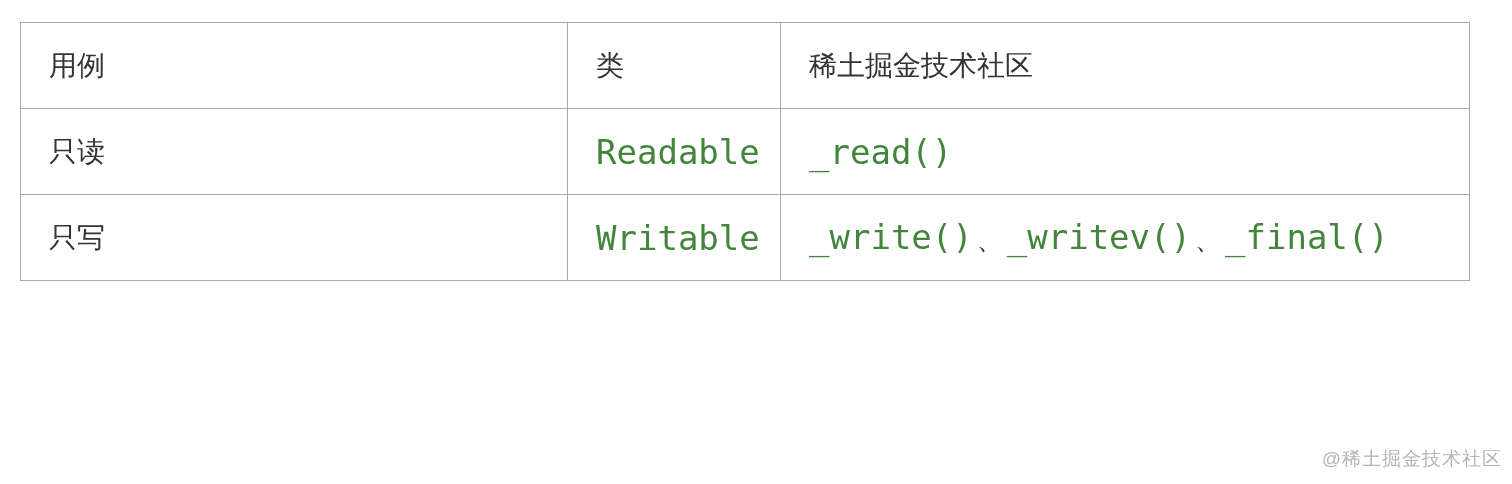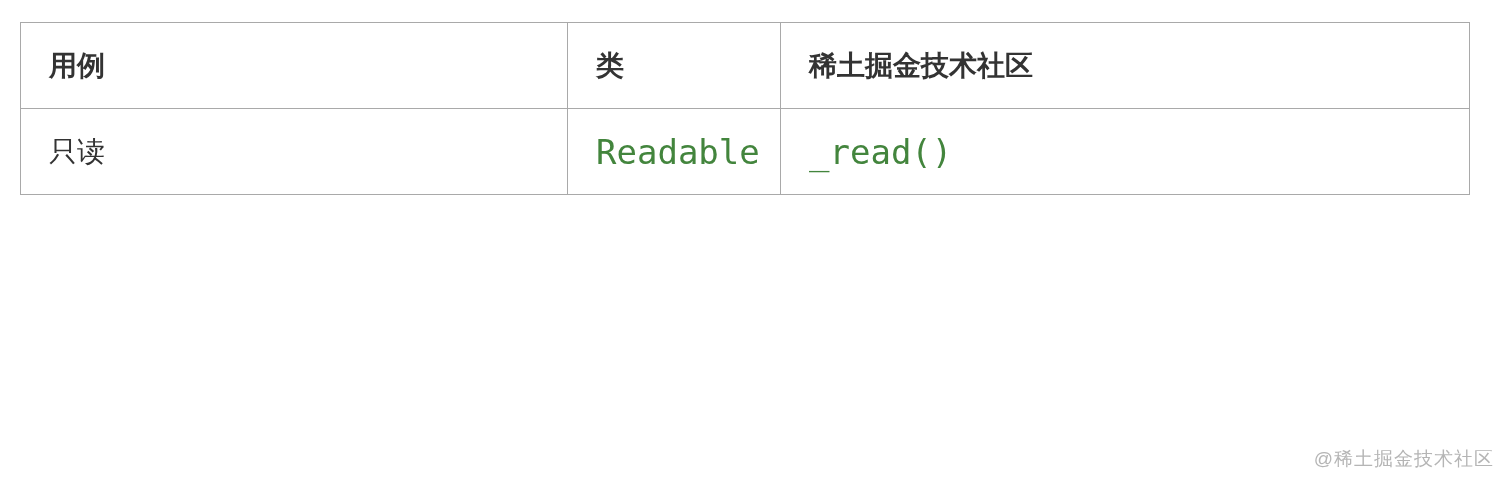--- a/index.html
+++ b/index.html
@@ -38,37 +38,37 @@
     height: 86px;
     padding: 0 28px;
     text-align: left;
     vertical-align: middle;
     font-size: 28px;
     color: var(--text-dark);
     white-space: nowrap;
     overflow: hidden;
   }
   .doc-table th {
-    font-weight: 700;
+    font-weight: 400;
     margin-top: 28px;
   }
   .doc-table code {
     font-family: "DejaVu Sans Mono", "Liberation Mono", monospace;
     color: var(--code-green);
     font-size: 34px;
   }
   .doc-table .sep {
     color: var(--text-dark);
     font-size: 26px;
     margin: 0 4px;
     font-family: "DejaVu Sans", sans-serif;
   }
   .watermark {
     position: absolute;
-    right: 18px;
+    right: 10px;
     top: 446px;
     font-size: 19px;
     color: var(--watermark-gray);
     letter-spacing: 1px;
     z-index: 2;
   }
 </style>
 </head>
 <body>
 
@@ -85,16 +85,21 @@
         <th>类</th>
         <th>稀土掘金技术社区</th>
       </tr>
     </thead>
     <tbody>
       <tr>
         <td>只读</td>
         <td><code>Readable</code></td>
         <td><code>_read()</code></td>
       </tr>
+      <tr>
+        <td>只写</td>
+        <td><code>Writable</code></td>
+        <td><code>_write()</code><span class="sep">、</span><code>_writev()</code><span class="sep">、</span><code>_final()</code></td>
+      </tr>
     </tbody>
   </table>
   <div class="watermark">@稀土掘金技术社区</div>
 </div>
 
 </body></html>

